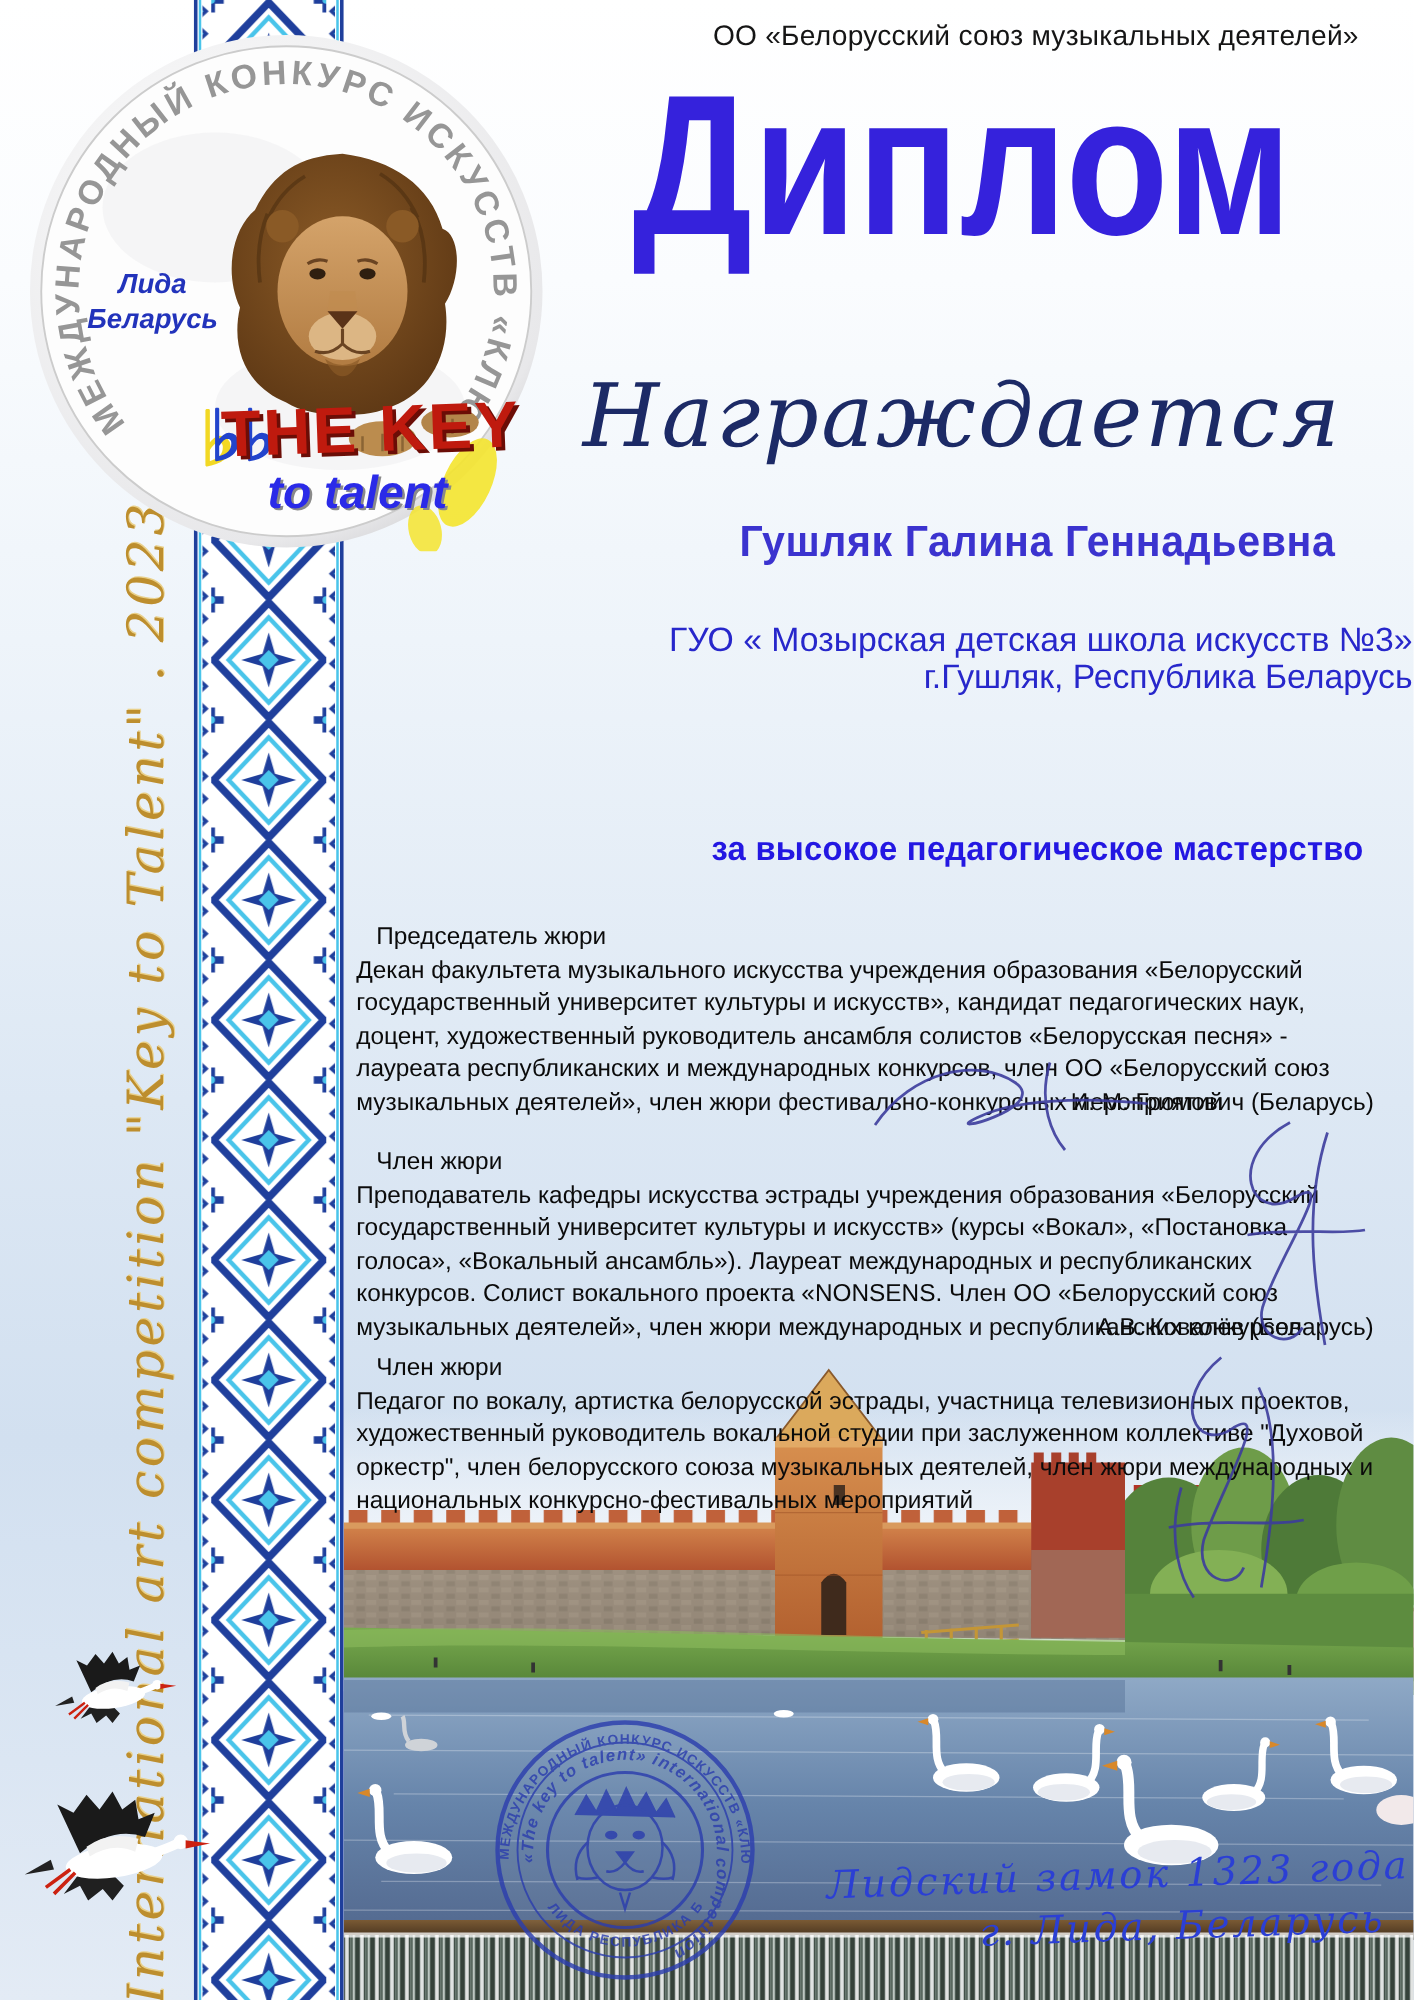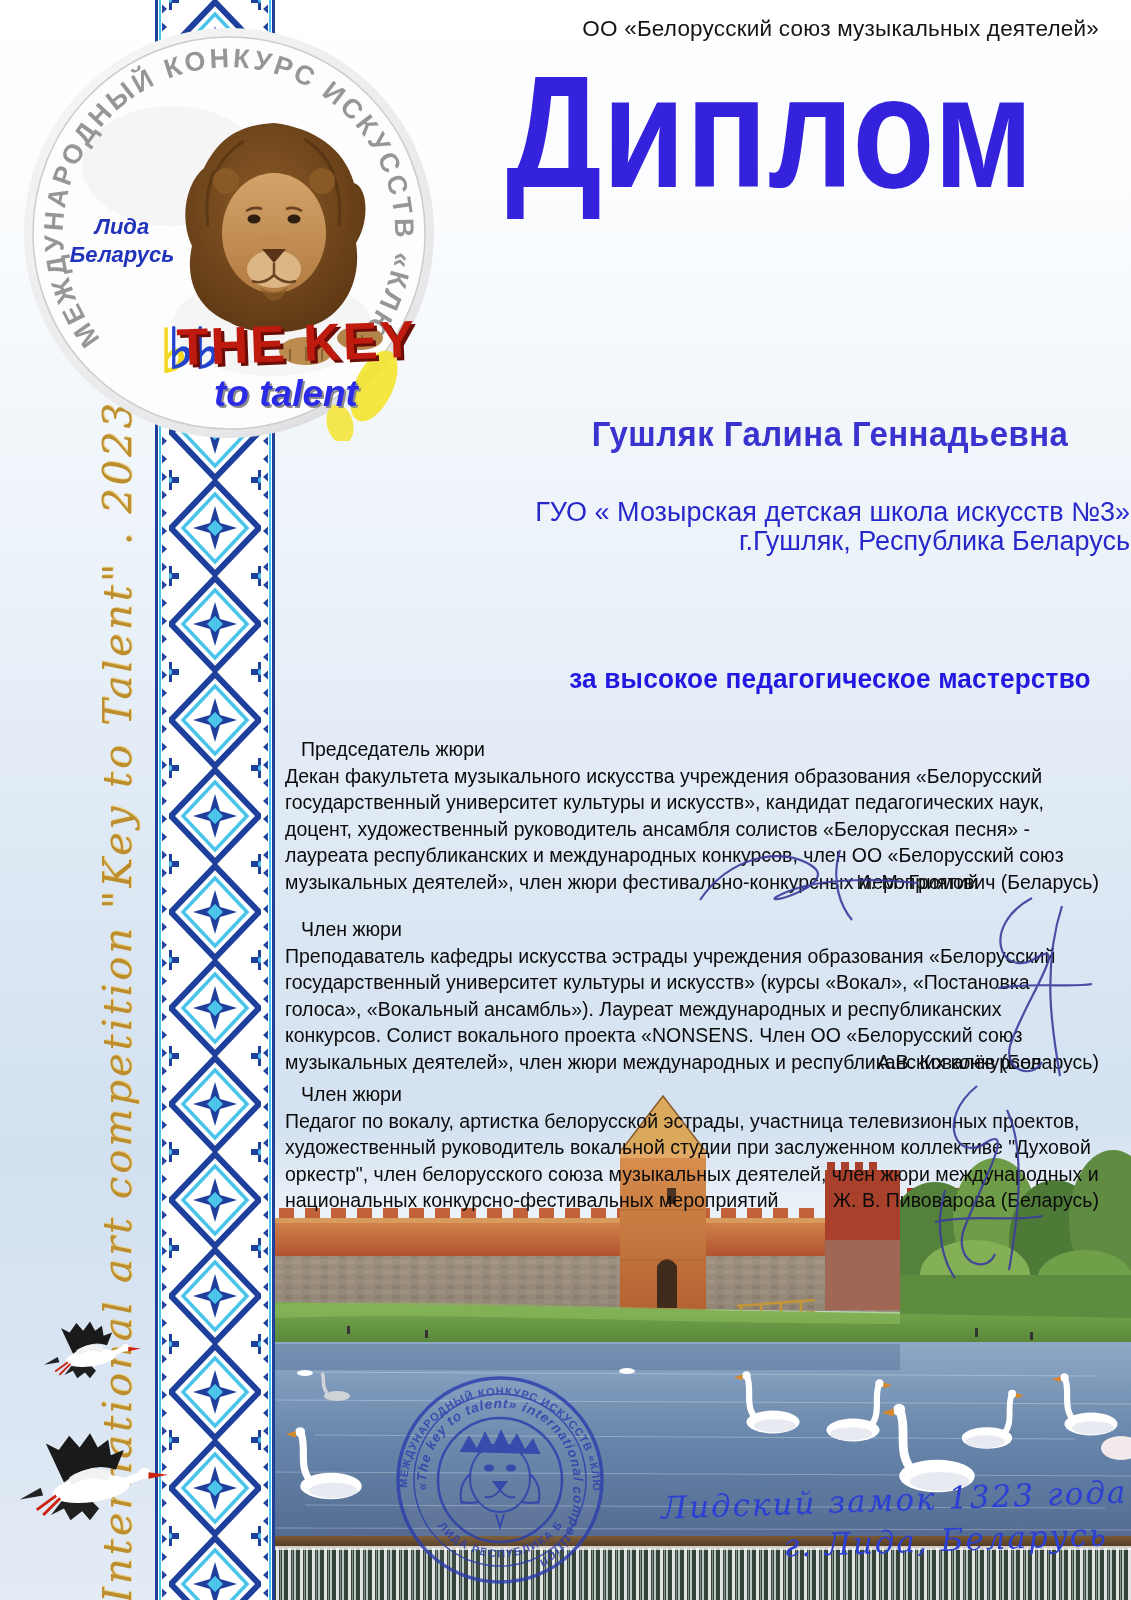--- a/index.html
+++ b/index.html
@@ -3,21 +3,21 @@
 <meta charset="utf-8">
 <style>
   html,body{margin:0;padding:0;}
   body{font-family:"Liberation Sans",sans-serif;}
   #page{
     position:relative;width:1131px;height:1600px;overflow:hidden;
     background:linear-gradient(180deg,#ffffff 0%,#fafcfe 14%,#eef4fa 32%,#dde8f4 55%,#d2e0f0 72%,#dbe6f3 88%,#e3ebf5 100%);
   }
   .abs{position:absolute;}
   
-  #org-header{top:14px;right:32px;text-align:right;color:#151515;font-size:22.5px;line-height:30px;letter-spacing:.2px;z-index:5;}
+  #org-header{top:14px;right:44px;text-align:right;color:#151515;font-size:22.5px;line-height:30px;letter-spacing:.2px;z-index:5;}
   
   #diploma-title{top:42px;left:420px;width:700px;text-align:center;color:#3522dc;
     font-size:160px;font-weight:900;letter-spacing:1px;transform:scaleX(.84);transform-origin:center;line-height:180px;z-index:5;}
   
   #award-script{top:292px;left:420px;width:700px;text-align:center;color:#1c2a66;
     font-family:"DejaVu Serif",serif;font-style:italic;font-size:70px;letter-spacing:2px;z-index:5;}
   #recipient{top:414px;left:540px;width:580px;text-align:center;color:#3b33cf;
     font-size:35px;font-weight:bold;letter-spacing:.5px;transform:scaleX(.94);z-index:5;}
   #school{top:498px;left:420px;width:710px;text-align:right;color:#2727cb;font-size:27px;line-height:29px;z-index:5;}
   #reason{top:664px;left:540px;width:580px;text-align:center;color:#2317e2;font-size:27px;font-weight:bold;letter-spacing:.2px;transform:scaleX(.97);z-index:5;}
@@ -357,41 +357,41 @@
     <text x="266" y="382" text-anchor="middle" font-family="DejaVu Serif,serif" font-style="italic" font-weight="bold" font-size="37" fill="#8a8a8a">to talent</text>
     <text x="264" y="380" text-anchor="middle" font-family="DejaVu Serif,serif" font-style="italic" font-weight="bold" font-size="37" fill="#2a2ae8">to talent</text>
   </svg>
 
   <div id="org-header" class="abs">
     <div>ОО «Белорусский союз музыкальных деятелей»</div>
   </div>
 
   <div id="diploma-title" class="abs">Диплом</div>
 
+  <div id="award-script" class="abs">Награждается</div>
   <div id="recipient" class="abs">Гушляк Галина Геннадьевна</div>
   <div id="school" class="abs">
     <div>ГУО « Мозырская детская школа искусств №3»</div>
     <div>г.Гушляк, Республика Беларусь</div>
   </div>
   <div id="reason" class="abs">за высокое педагогическое мастерство</div>
 
   <div id="jury-0" class="abs jury">
     <p class="role">Председатель жюри</p>
     <p class="desc">Декан факультета музыкального искусства учреждения образования «Белорусский государственный университет культуры и искусств», кандидат педагогических наук, доцент, художественный руководитель ансамбля солистов «Белорусская песня» - лауреата республиканских и международных конкурсов, член ОО «Белорусский союз музыкальных деятелей», член жюри фестивально-конкурсных мероприятий</p>
     <div class="sign-name">И. М. Громович (Беларусь)</div>
   </div>
   <div id="jury-1" class="abs jury">
     <p class="role">Член жюри</p>
     <p class="desc">Преподаватель кафедры искусства эстрады учреждения образования «Белорусский государственный университет культуры и искусств» (курсы «Вокал», «Постановка голоса», «Вокальный ансамбль»). Лауреат международных и республиканских конкурсов. Солист вокального проекта «NONSENS. Член ОО «Белорусский союз музыкальных деятелей», член жюри международных и республиканских конкурсов</p>
     <div class="sign-name">А.В. Ковалёв (Беларусь)</div>
   </div>
   <div id="jury-2" class="abs jury">
     <p class="role">Член жюри</p>
     <p class="desc">Педагог по вокалу, артистка белорусской эстрады, участница телевизионных проектов, художественный руководитель вокальной студии при заслуженном коллективе "Духовой оркестр", член белорусского союза музыкальных деятелей, член жюри международных и национальных конкурсно-фестивальных мероприятий</p>
-    <div class="sign-name">Ж. В. Пивоварова (Беларусь)</div>
   </div>
 
   <svg class="abs sig" width="240" height="90" style="left:690px;top:838px;">
     <path d="M10,62 C40,18 92,8 122,28 C152,48 58,72 92,56 C132,37 200,42 228,45 M150,12 C140,45 152,70 162,82" stroke="#3c3c9c" stroke-width="2.2" fill="none" opacity="0.9"></path>
   </svg>
   <svg class="abs sig" width="180" height="200" style="left:940px;top:888px;">
     <path d="M92,10 C40,38 60,92 96,70 C132,48 82,118 70,158 C64,182 92,192 102,174 M122,18 C102,80 112,142 120,188 M58,100 C92,94 132,100 152,96" stroke="#3c3c9c" stroke-width="2.2" fill="none" opacity="0.9"></path>
   </svg>
   <svg class="abs sig" width="190" height="215" style="left:875px;top:1072px;">
     <path d="M102,14 C60,48 82,92 112,70 C142,52 102,120 88,160 C80,192 112,202 120,182 M70,118 C58,160 70,192 80,206 M132,38 C152,80 142,152 134,198 M60,150 C100,142 140,150 168,144" stroke="#3c3c9c" stroke-width="2.2" fill="none" opacity="0.9"></path>

